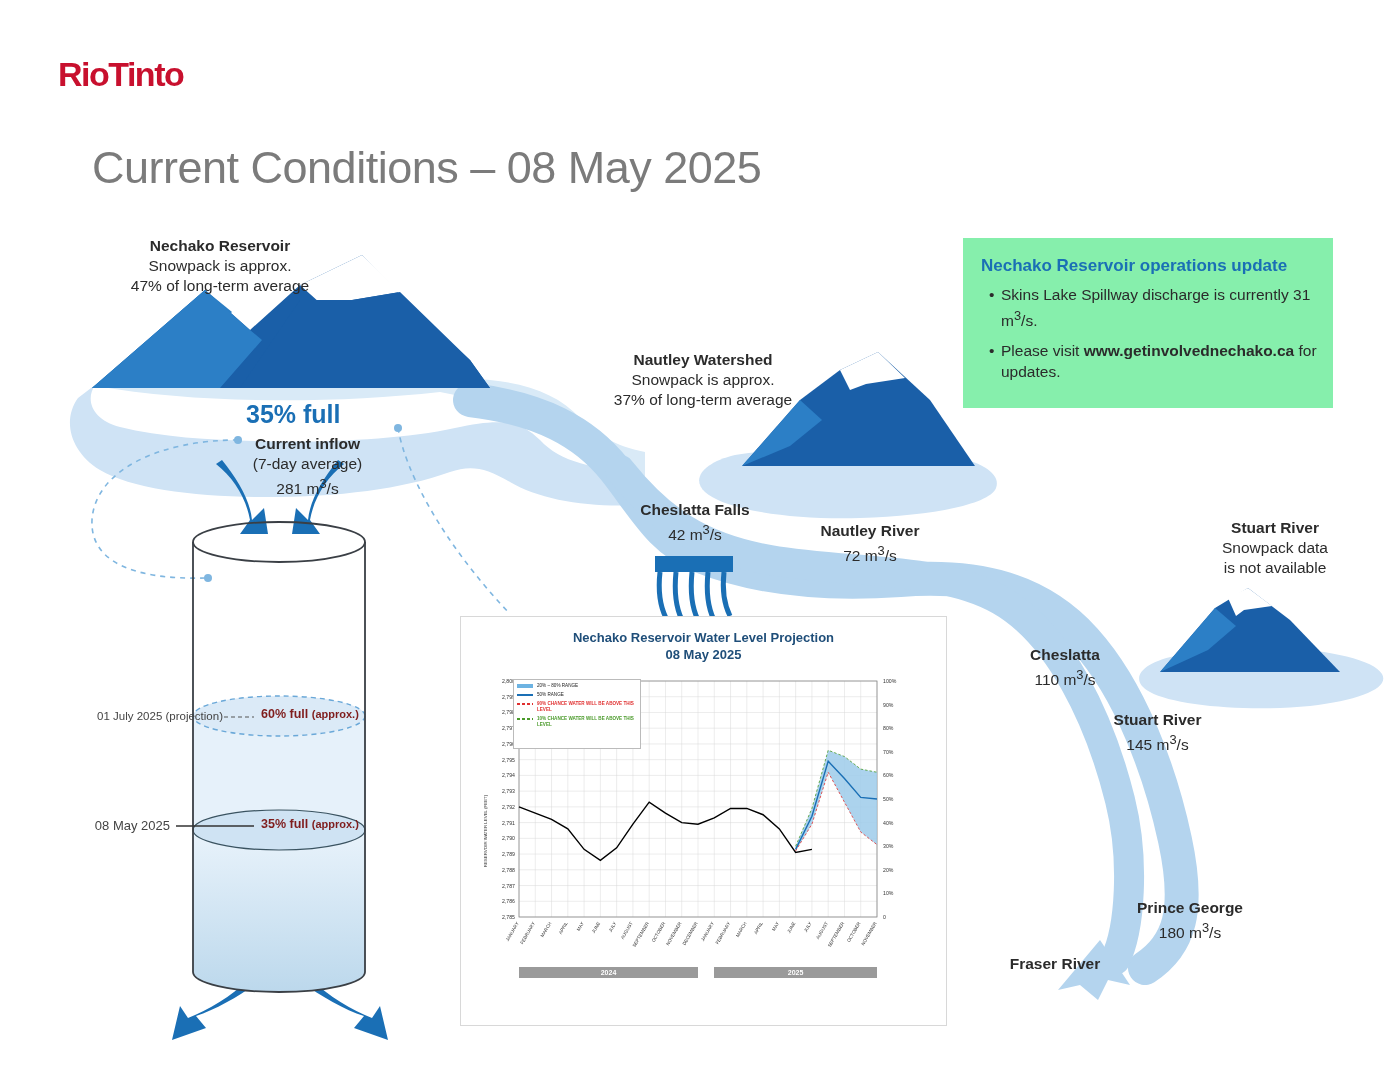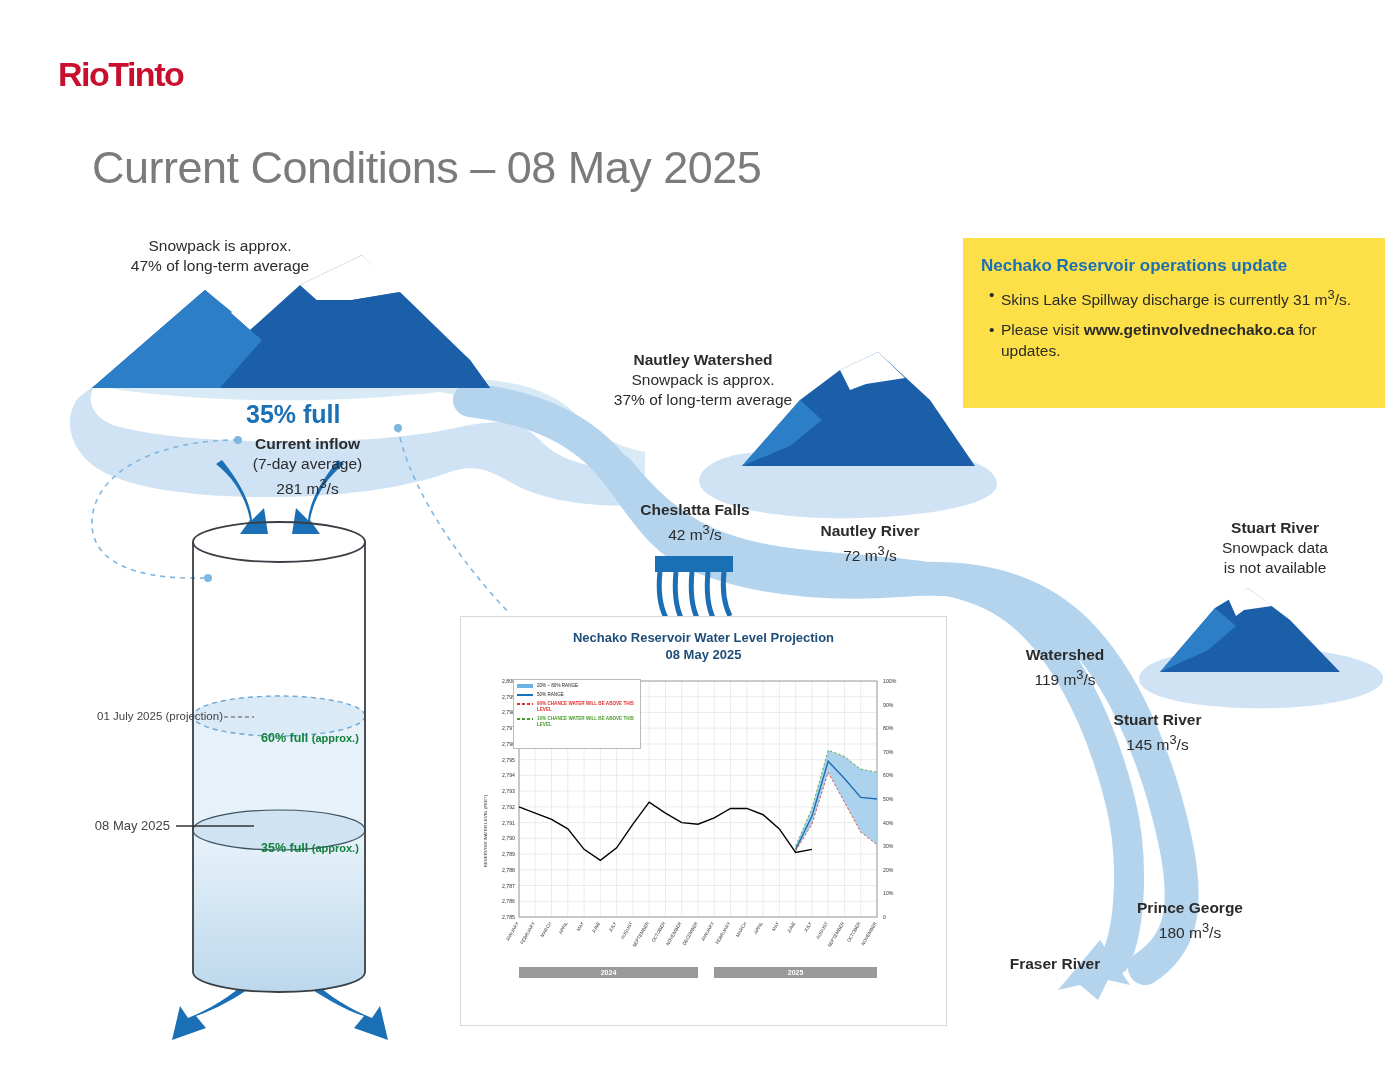--- a/index.html
+++ b/index.html
@@ -58,23 +58,23 @@
   .label b, .label .ttl {
     font-weight: bold;
     display: block;
   }
   .label .val { display: block; }
 
   
   #infobox {
     left: 963px;
     top: 238px;
-    width: 422px;
+    width: 370px;
     height: 170px;
-    background: #fde047;
+    background: #86efac;
   }
   #infobox .ib-title {
     color: #1a6fb5;
     font-size: 17px;
     font-weight: bold;
     margin: 18px 18px 8px 18px;
   }
   #infobox ul {
     margin: 0 16px 0 26px;
     padding: 0;
@@ -109,22 +109,21 @@
     font-size: 25px;
   }
 
   .small-note {
     font-size: 11.5px;
     color: #444;
   }
   .lvl-label {
     font-size: 12.5px;
     font-weight: bold;
-    color: #15803d;
-    margin-top: 24px;
+    color: #7f1d1d;
   }
   .lvl-label span.appx { font-weight: bold; font-size: 11px; }
 
   
   #chart-panel {
     left: 460px;
     top: 616px;
     width: 485px;
     height: 408px;
     background: #ffffff;
@@ -287,20 +286,21 @@
       <li>
         <span>Skins Lake Spillway discharge is currently 31 m</span><sup>3</sup><span>/s.</span>
       </li>
       <li>
         <span>Please visit </span><b>www.getinvolvednechako.ca</b><span> for updates.</span>
       </li>
     </ul>
   </div>
 
   <div class="abs label" style="left:60px; top:236px; width:320px;">
+    <span class="ttl">Nechako Reservoir</span>
     <span class="val">Snowpack is approx.</span>
     <span class="val">47% of long-term average</span>
   </div>
 
   <div class="abs label" style="left:543px; top:350px; width:320px;">
     <span class="ttl">Nautley Watershed</span>
     <span class="val">Snowpack is approx.</span>
     <span class="val">37% of long-term average</span>
   </div>
 
@@ -314,22 +314,22 @@
     <span class="ttl">Cheslatta Falls</span>
     <span class="val"><span>42 m</span><sup>3</sup><span>/s</span></span>
   </div>
 
   <div class="abs label" style="left:775px; top:521px; width:190px;">
     <span class="ttl">Nautley River</span>
     <span class="val"><span>72 m</span><sup>3</sup><span>/s</span></span>
   </div>
 
   <div class="abs label" style="left:970px; top:645px; width:190px;">
-    <span class="ttl">Watershed</span>
-    <span class="val"><span>119 m</span><sup>3</sup><span>/s</span></span>
+    <span class="ttl">Cheslatta</span>
+    <span class="val"><span>110 m</span><sup>3</sup><span>/s</span></span>
   </div>
 
   <div class="abs label" style="left:1060px; top:710px; width:195px;">
     <span class="ttl">Stuart River</span>
     <span class="val"><span>145 m</span><sup>3</sup><span>/s</span></span>
   </div>
 
   <div class="abs label" style="left:1090px; top:898px; width:200px;">
     <span class="ttl">Prince George</span>
     <span class="val"><span>180 m</span><sup>3</sup><span>/s</span></span>

